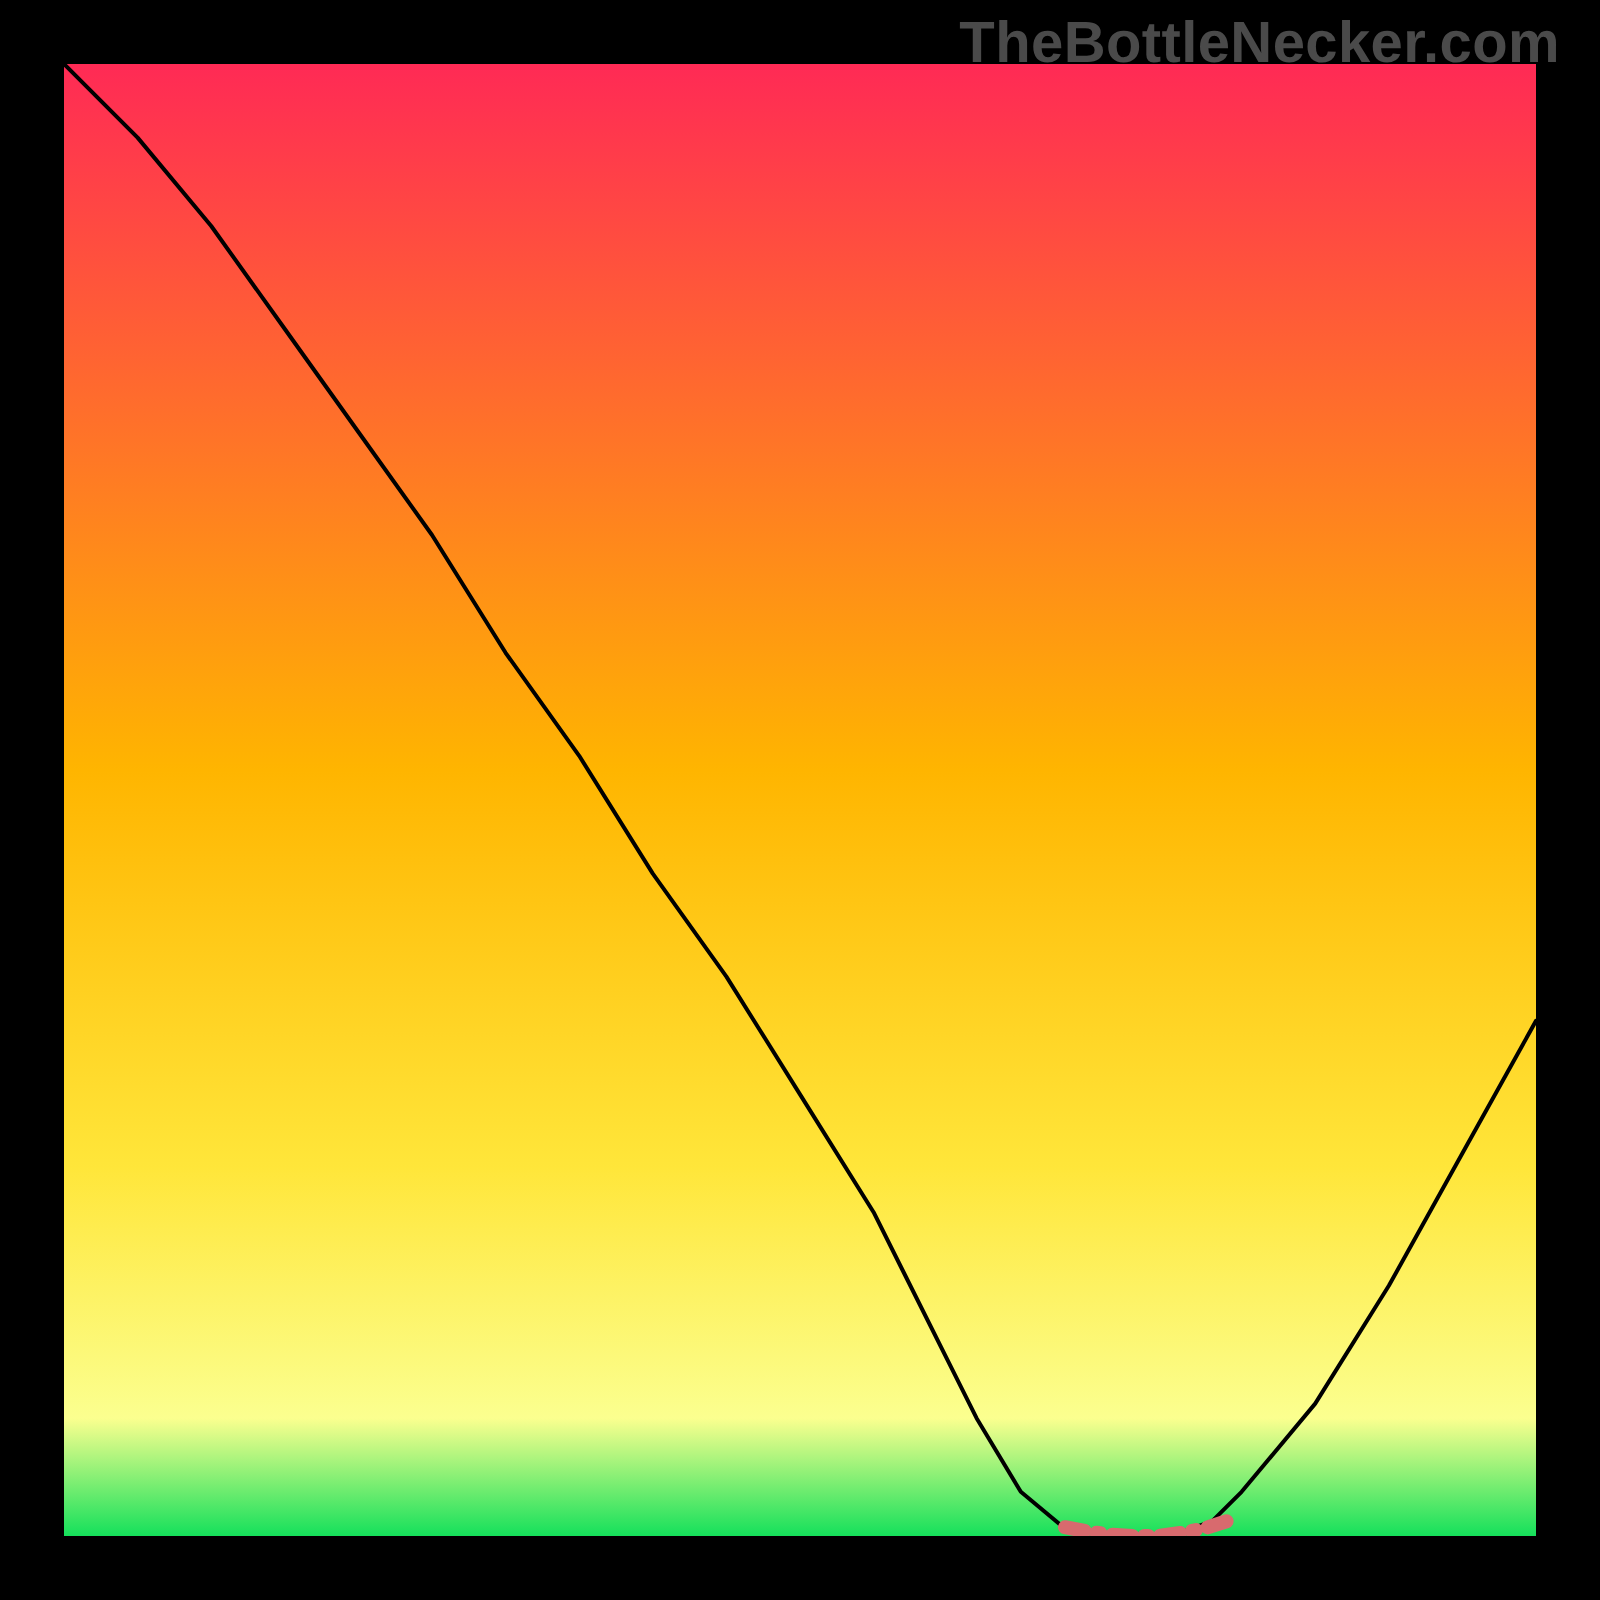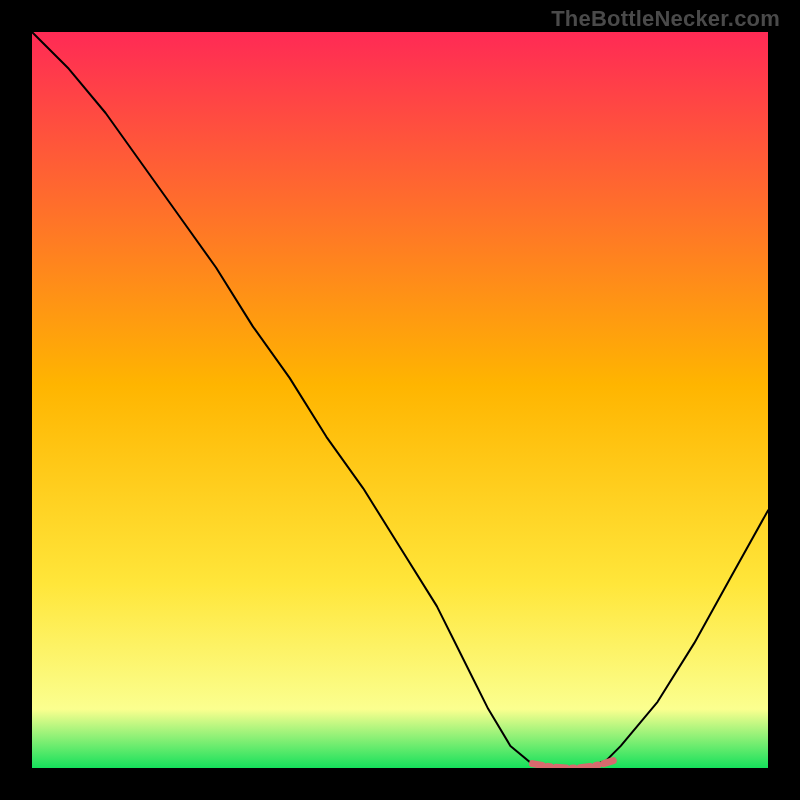--- a/index.html
+++ b/index.html
@@ -17,21 +17,21 @@
     left: 0;
     width: 800px;
     height: 800px;
     background: #000;
   }
   .watermark {
     position: absolute;
     top: 6px;
     right: 20px;
     color: #4a4a4a;
-    font-size: 22px;
+    font-size: 29px;
     font-weight: bold;
     letter-spacing: 0.2px;
     z-index: 10;
   }
   .plot {
     position: absolute;
     left: 32px;
     top: 32px;
     width: 736px;
     height: 736px;

